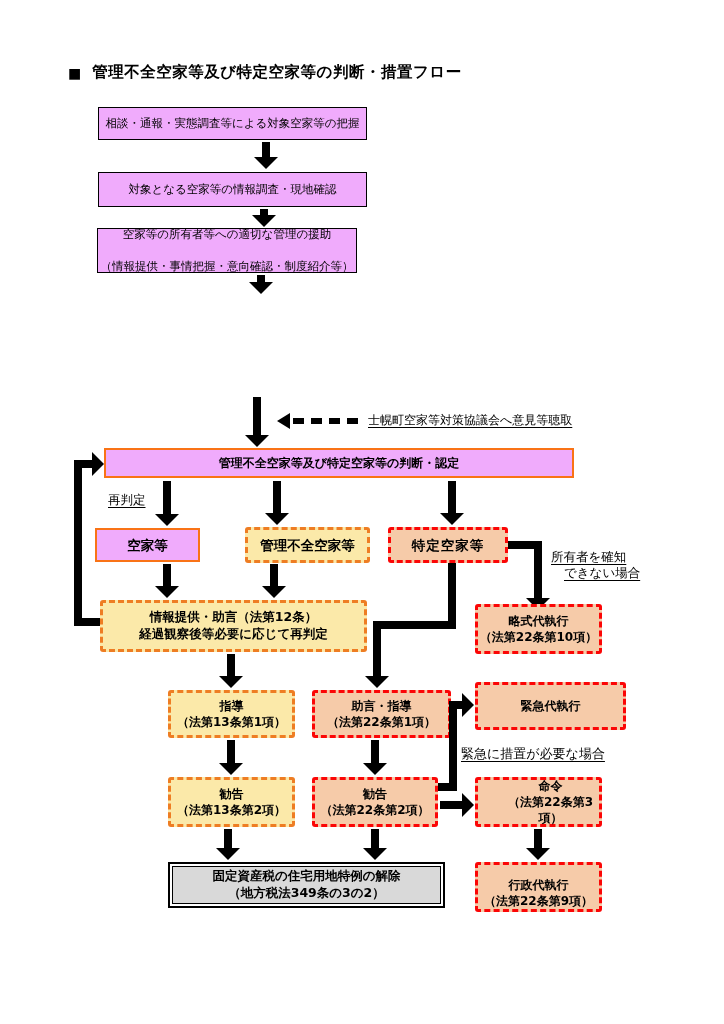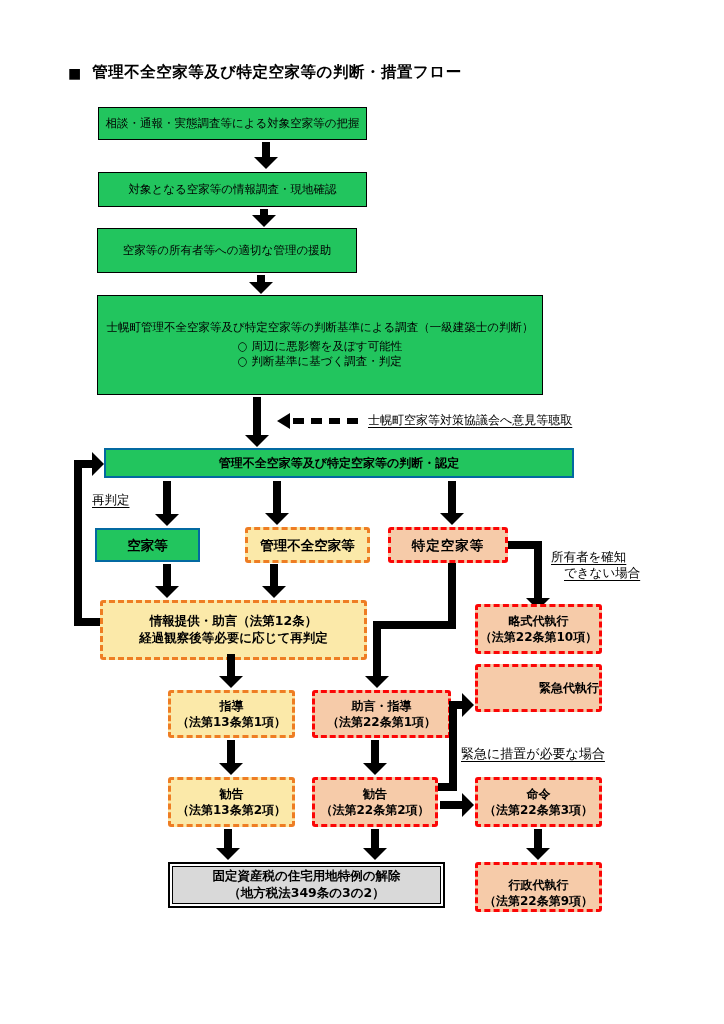--- a/index.html
+++ b/index.html
@@ -11,23 +11,23 @@
   .title {
     position:absolute; left:68px; top:62px; display:flex; align-items:center; gap:11px;
     font-weight:bold;
   }
   .title .bullet { font-size:14px; line-height:1; }
   .title .text { font-size:15.5px; letter-spacing:0.5px; }
 
   .box {
     position:absolute; box-sizing:border-box;
     display:flex; flex-direction:column; align-items:center; justify-content:center;
-    text-align:center; line-height:1.35; background:#22c55e;
-  }
-  .solid   { border:2px solid #0369a1; }
+    text-align:center; line-height:1.35; background:#f0abfc;
+  }
+  .solid   { border:2px solid #f97316; }
   .thin    { border:1.5px solid #000; }
   .caution { background:#FBE9A9; border:3px dashed #EE7D23; border-radius:3px; font-weight:bold; }
   .danger  { background:#F6CBA9; border:3.5px dashed #FB0606; border-radius:3px; font-weight:bold; }
   .neutral {
     background:#D9D9D9; border:2px solid #000;
     box-shadow: inset 0 0 0 2px #fff, inset 0 0 0 3px #000;
     font-weight:bold;
   }
   .fs11 { font-size:11.5px; }
   .fs12 { font-size:12.5px; }
@@ -82,42 +82,36 @@
   <div class="varrow" style="left:254px; top:142px; height:27px;"></div>
 
   <div class="box thin fs11" style="left:98px; top:172px; width:269px; height:35px;">
     <div>対象となる空家等の情報調査・現地確認</div>
   </div>
 
   <div class="varrow" style="left:252px; top:209px; height:18px;"></div>
 
   <div class="box thin fs11" style="left:97px; top:228px; width:260px; height:45px;gap:16px;">
     <div>空家等の所有者等への適切な管理の援助</div>
+    <div>（情報提供・事情把握・意向確認・制度紹介等）</div>
   </div>
 
   <div class="varrow" style="left:249px; top:275px; height:19px;"></div>
 
-  <div class="box thin fs11" style="left:97px; top:295px; width:446px; height:100px;">
-    <div>士幌町管理不全空家等及び特定空家等の判断基準による調査（一級建築士の判断）</div>
-    <div class="criteria-items">
-      <div>○ 周辺に悪影響を及ぼす可能性</div>
-      <div>○ 判断基準に基づく調査・判定</div>
-    </div>
-  </div>
 
   <div class="varrow" style="left:245px; top:397px; height:50px;"></div>
 
   <div class="dasharrow" style="left:277px; top:413px; width:87px;"></div>
   <div class="lbl fs13" style="left:368px; top:412px;">士幌町空家等対策協議会へ意見等聴取</div>
 
   <div class="box solid fs13 bold" style="left:104px; top:448px; width:470px; height:30px;">
     <div>管理不全空家等及び特定空家等の判断・認定</div>
   </div>
 
-  <div class="lbl fs12" style="left:92px; top:492px;font-family:Liberation Mono, monospace;">再判定</div>
+  <div class="lbl fs12" style="left:108px; top:492px;font-family:Liberation Mono, monospace;">再判定</div>
   <div class="seg" style="left:74px; top:460px; width:8px; height:162px;"></div>
   <div class="seg" style="left:74px; top:618px; width:27px; height:8px;"></div>
   <div class="harrow" style="left:74px; top:452px; width:30px;"></div>
 
   <div class="varrow" style="left:155px; top:481px; height:45px;"></div>
   <div class="varrow" style="left:265px; top:481px; height:44px;"></div>
   <div class="varrow" style="left:440px; top:481px; height:44px;"></div>
 
   <div class="box solid fs135 bold" style="left:95px; top:528px; width:105px; height:34px;">
     <div>空家等</div>
@@ -132,21 +126,21 @@
   <div class="seg" style="left:508px; top:541px; width:26px; height:8px;"></div>
   <div class="varrow" style="left:526px; top:541px; height:69px;"></div>
   <div class="lbl lbl2 fs12" style="left:551px; top:549px;">
     <span>所有者を確知</span>
     <span class="l2">できない場合</span>
   </div>
 
   <div class="varrow" style="left:155px; top:564px; height:34px;"></div>
   <div class="varrow" style="left:262px; top:564px; height:34px;"></div>
 
-  <div class="box caution fs12" style="left:100px; top:600px; width:267px; height:60px;">
+  <div class="box caution fs12" style="left:100px; top:600px; width:267px; height:52px;">
     <div>情報提供・助言（法第12条）</div>
     <div>経過観察後等必要に応じて再判定</div>
   </div>
 
   <div class="seg" style="left:448px; top:563px; width:8px; height:66px;"></div>
   <div class="seg" style="left:373px; top:621px; width:83px; height:8px;"></div>
   <div class="varrow" style="left:365px; top:629px; height:59px;"></div>
 
   <div class="box danger fs13" style="left:475px; top:604px; width:127px; height:50px;">
     <div>略式代執行</div>
@@ -156,38 +150,38 @@
   <div class="varrow" style="left:219px; top:654px; height:34px;"></div>
 
   <div class="box caution fs13" style="left:168px; top:690px; width:127px; height:48px;">
     <div>指導</div>
     <div>（法第13条第1項）</div>
   </div>
   <div class="box danger fs13" style="left:312px; top:690px; width:139px; height:48px;">
     <div>助言・指導</div>
     <div>（法第22条第1項）</div>
   </div>
-  <div class="box danger fs13" style="left:475px; top:664px; width:127px; height:48px;align-items:flex-end;">
+  <div class="box danger fs13" style="left:475px; top:682px; width:151px; height:48px;">
     <div>緊急代執行</div>
   </div>
 
   <div class="lbl" style="left:461px; top:745px; font-size:13px;">緊急に措置が必要な場合</div>
 
   <div class="varrow" style="left:219px; top:740px; height:35px;"></div>
   <div class="varrow" style="left:363px; top:740px; height:35px;"></div>
 
   <div class="box caution fs13" style="left:168px; top:777px; width:127px; height:50px;">
     <div>勧告</div>
     <div>（法第13条第2項）</div>
   </div>
   <div class="box danger fs13" style="left:312px; top:777px; width:126px; height:50px;">
     <div>勧告</div>
     <div>（法第22条第2項）</div>
   </div>
-  <div class="box danger fs13" style="left:475px; top:777px; width:127px; height:50px;">
+  <div class="box danger fs13" style="left:475px; top:777px; width:127px; height:50px;padding-left:24px;">
     <div>命令</div>
     <div>（法第22条第3項）</div>
   </div>
 
   <div class="seg" style="left:438px; top:783px; width:19px; height:8px;"></div>
   <div class="seg" style="left:449px; top:701px; width:8px; height:90px;"></div>
   <div class="harrow" style="left:449px; top:693px; width:25px;"></div>
 
   <div class="harrow" style="left:440px; top:793px; width:34px;"></div>
 

